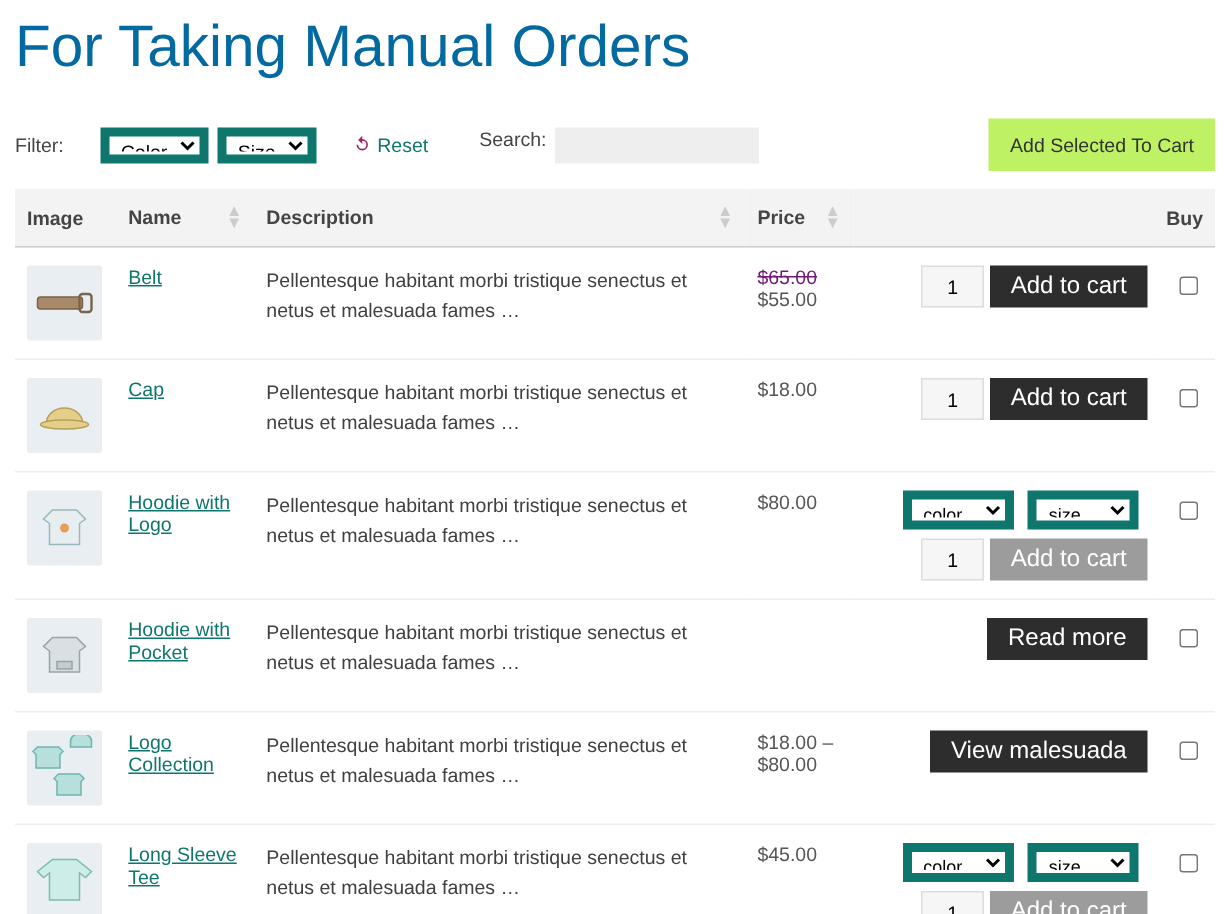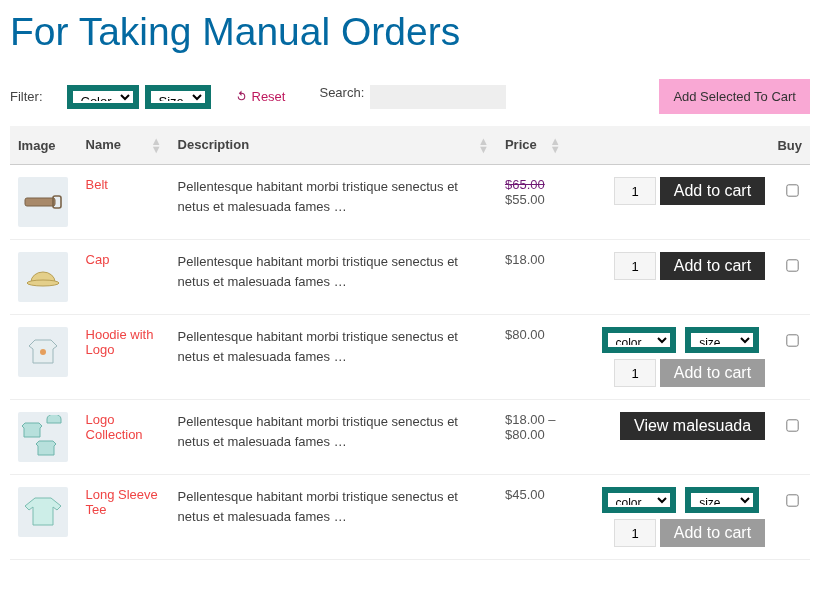--- a/index.html
+++ b/index.html
@@ -27,21 +27,21 @@
   .filter-bar label { margin-right: 24px; }
   select {
     font-size: 13px;
     border: 6px solid #0f766e;
     background: #fff;
     height: 24px;
     margin-right: 6px;
     padding: 2px 4px;
   }
   .reset-link {
-    color: #be185d;
+    color: #0f766e;
     margin-left: 18px;
     display: inline-flex;
     align-items: center;
     cursor: pointer;
     font-size: 13px;
   }
   .reset-link svg { margin-right: 4px; }
   .search-wrap {
     margin-left: 34px;
     display: inline-flex;
@@ -50,21 +50,21 @@
     margin-left: 6px;
     background: #eeeeee;
     border: none;
     height: 24px;
     width: 136px;
     padding: 2px 6px;
     font-size: 13px;
   }
   .right-btn {
     margin-left: auto;
-    background: #f9a8d4;
+    background: #bef264;
     border: none;
     color: #333;
     font-size: 13px;
     padding: 10px 14px;
     cursor: pointer;
   }
   table {
     width: 100%;
     border-collapse: collapse;
     font-size: 13px;
@@ -84,21 +84,21 @@
     font-size: 11px;
     line-height: 8px;
   }
   thead th.right { text-align: right; }
   tbody tr { border-bottom: 1px solid #eee; }
   tbody td {
     padding: 12px 8px;
     vertical-align: top;
     color: #555;
   }
-  td.name { color: #ef4444; width:90px; }
+  td.name { color: #0f766e; width:90px;text-decoration:underline; }
   td.desc { color: #404040; width:320px; line-height:1.5; }
   td.price { width: 70px; }
   .old-price {
     color: #701a75;
     text-decoration: line-through;
     display: block;
   }
   .thumb {
     width: 50px; height: 50px;
     background: #e8eef2;
@@ -241,20 +241,37 @@
               <select><option>color</option></select>
               <select><option>size</option></select>
             </div>
             <input class="qty" value="1" style="">
             <button class="btn-grey">Add to cart</button></td>
     <td class="chk"><input type="checkbox" style=""></td>
       </tr>
       <tr>
     <td>
           <div class="thumb">
+            <svg width="40" height="40" viewBox="0 0 40 40">
+              <path d="M12 8h16l6 6-4 3v14H10V17l-4-3z" fill="#d9dfe2" stroke="#98a4a9"></path>
+              <rect x="15" y="24" width="10" height="5" fill="#c5ccd0" stroke="#98a4a9"></rect>
+            </svg>
+          </div>
+        </td>
+    <td class="name">Hoodie with Pocket</td>
+    <td class="desc">Pellentesque habitant morbi tristique senectus et netus et malesuada fames …</td>
+    <td class="price">
+      
+    </td>
+    <td class="buy"><button class="btn-dark">Read more</button></td>
+    <td class="chk"><input type="checkbox" style=""></td>
+      </tr>
+      <tr>
+    <td>
+          <div class="thumb">
             <svg width="44" height="44" viewBox="0 0 44 44">
               <path d="M4 8h14l3 3-2 2v9H3V13l-2-2z" fill="#b7e0dc" stroke="#6fb5ac"></path>
               <path d="M26 4a7 5 0 0 1 14 0v4H26z" fill="#b7e0dc" stroke="#6fb5ac"></path>
               <path d="M18 26h14l3 3-2 2v9H17V31l-2-2z" fill="#b7e0dc" stroke="#6fb5ac"></path>
             </svg>
           </div>
         </td>
     <td class="name">Logo Collection</td>
     <td class="desc">Pellentesque habitant morbi tristique senectus et netus et malesuada fames …</td>
     <td class="price">

